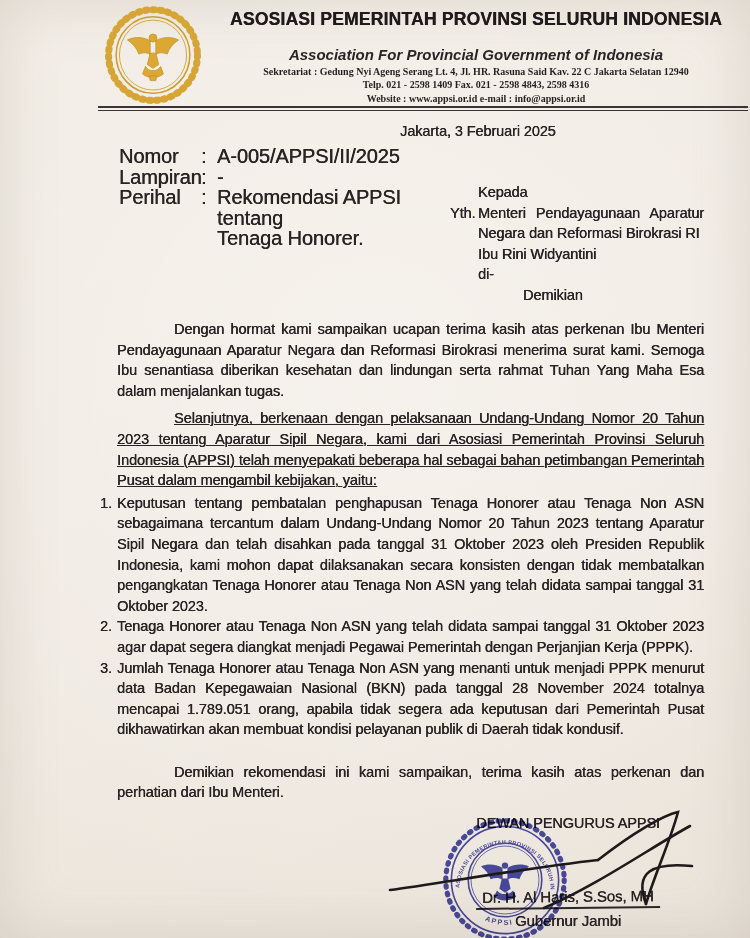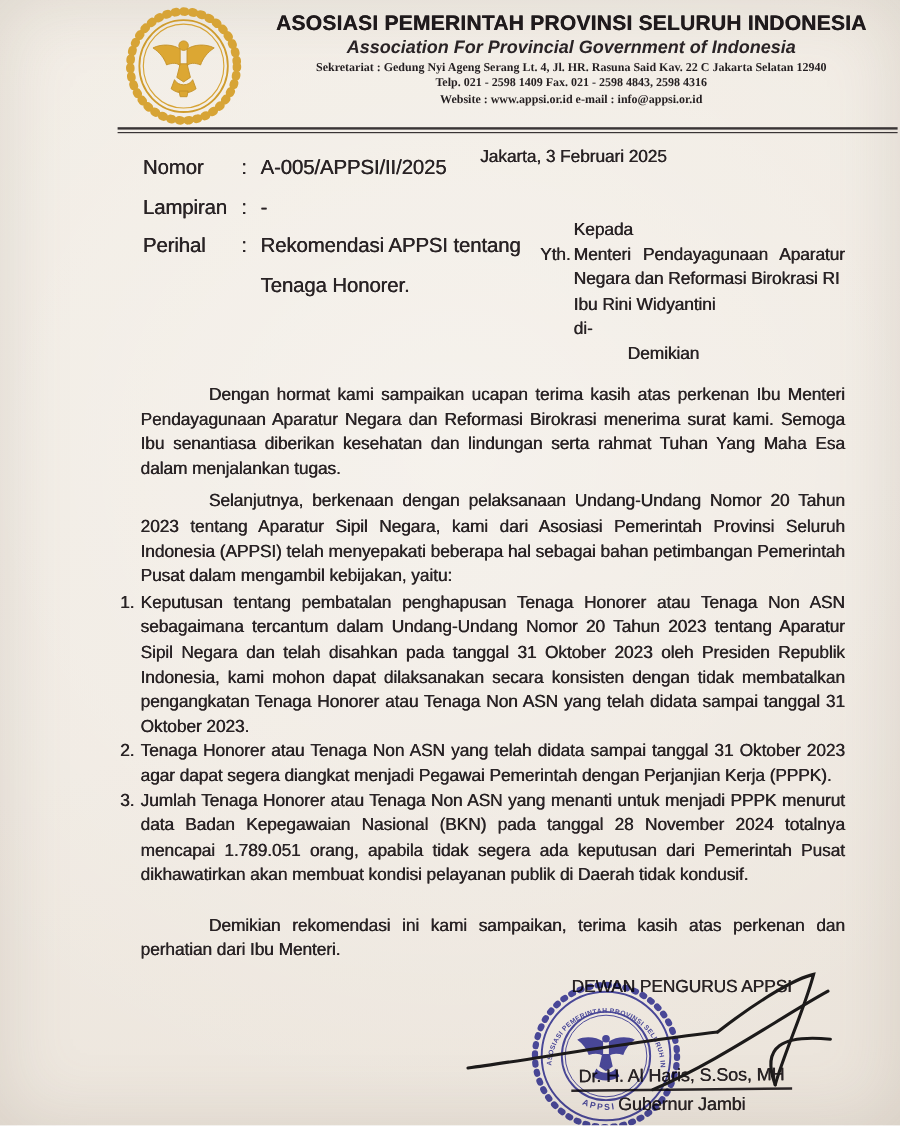--- a/index.html
+++ b/index.html
@@ -17,41 +17,41 @@
       radial-gradient(130% 100% at 50% 40%, rgba(255,255,255,.35), rgba(0,0,0,0) 60%),
       linear-gradient(160deg,#f2ede5 0%, #f0eae2 55%, #ebe4db 100%);
     box-shadow: inset 0 0 60px rgba(120,105,90,.18);
   }
   .txt{ text-shadow:0.35px 0 0 currentColor; letter-spacing:-0.1px; }
 
   
   .logo{ position:absolute; left:101px; top:5px; width:104px; height:102px; }
   .head-text{ position:absolute; left:208px; top:9px; width:536px; text-align:center; }
   .org-name{ font-size:17.5px; font-weight:700; letter-spacing:.2px; color:#1f1a1c;}
-  .org-name-en{ font-size:15px; font-style:italic; font-weight:600; margin-top:1px; color:#2a2426;}
+  .org-name-en{ font-size:15px; font-style:italic; font-weight:600; margin-top:16px; color:#2a2426;}
   .head-serif{ font-family:"Liberation Serif", serif; font-weight:700; font-size:10px; margin-top:2.5px; color:#241f21;}
   .rule{ position:absolute; left:98px; top:106px; width:650px; height:5px;
          border-top:2.5px solid #39３435; border-top:2.5px solid #393435; border-bottom:1.5px solid #393435;}
 
   
   .date{ position:absolute; left:400px; top:123px; width:303px; text-align:left; font-size:14.5px;}
-  .meta{ position:absolute; left:119px; top:130px; display:grid;
-         grid-template-columns:82px 16px 240px; row-gap:12px; font-size:17px; line-height:20.6px;}
+  .meta{ position:absolute; left:119px; top:146px; display:grid;
+         grid-template-columns:82px 16px 240px; row-gap:0; font-size:20px; line-height:20.6px;}
   .recipient{ position:absolute; left:450px; top:182px; width:254px; font-size:14.5px; line-height:20.6px;}
   .rec-ind{ padding-left:28px; }
   .rec-city{ padding-left:73px; }
   .yth-row{ display:flex; }
   .yth-prefix{ width:28px; flex:none; }
   .j-spread{ text-align:justify; text-align-last:justify; width:226px; }
 
   
   .body-text{ position:absolute; left:117px; top:319px; width:587px;
               font-size:14.5px; line-height:20.6px; }
   .para{ text-align:justify; text-indent:57px; }
-  .para + .para{ margin-top:7px; }
+  .para + .para{ margin-top:7px;text-decoration:underline; }
   .list{ margin-top:2px; }
   .list-item{ display:flex; }
   .list-num{ flex:none; width:17px; margin-left:-17px; }
   .list-body{ flex:1; text-align:justify; }
   .closing{ margin-top:22px; }
 
   
   .sig-head{ position:absolute; left:448px; top:814px; width:240px; text-align:center;
              font-size:14.5px; line-height:19px; font-weight:400;}
   .sig-name-block{ position:absolute; left:408px; top:888px; width:320px; text-align:center; font-size:15px; z-index:0;}

